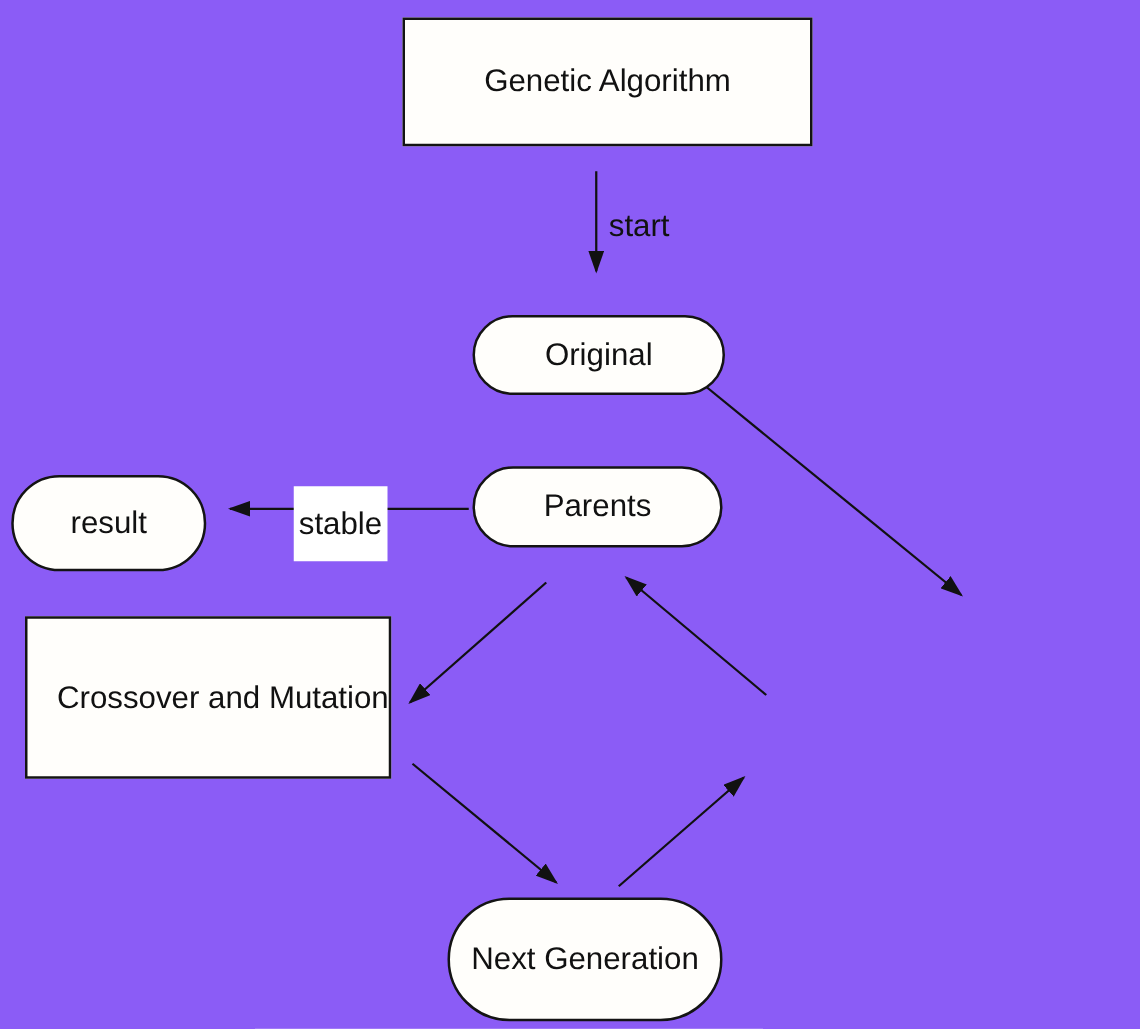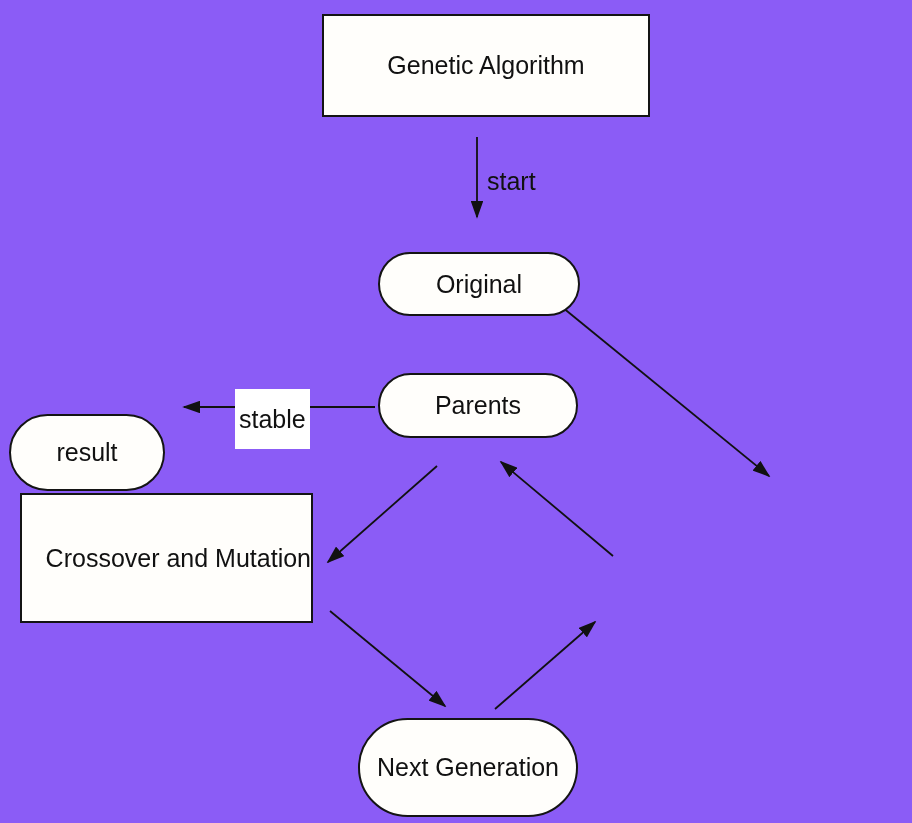--- a/index.html
+++ b/index.html
@@ -32,21 +32,21 @@
     border: 2px solid #141414;
     display: flex;
     align-items: center;
     justify-content: center;
     font-size: 25px;
     text-align: center;
     box-sizing: border-box;
     white-space: nowrap;
   }
   .node.stadium-sm { border-radius: 33px; }
-  .node.stadium-md { border-radius: 39px; margin-top: 34px; }
+  .node.stadium-md { border-radius: 39px; }
   .node.stadium-lg { border-radius: 50px; }
 
   .n-genetic   { left: 322px; top: 14px;  width: 328px; height: 103px; }
   .n-original  { left: 378px; top: 232px; width: 202px; height: 64px; margin-top: 20px; }
   .n-result    { left: 9px;   top: 380px; width: 156px; height: 77px; }
   .n-parents   { left: 378px; top: 373px; width: 200px; height: 65px; text-align: center; }
   .n-crossover { left: 20px;  top: 493px; width: 293px; height: 130px; justify-content: flex-end; }
   .n-fitness   { left: 622px; top: 485px; width: 278px; height: 132px; }
   .n-nextgen   { left: 358px; top: 718px; width: 220px; height: 99px; }
 

